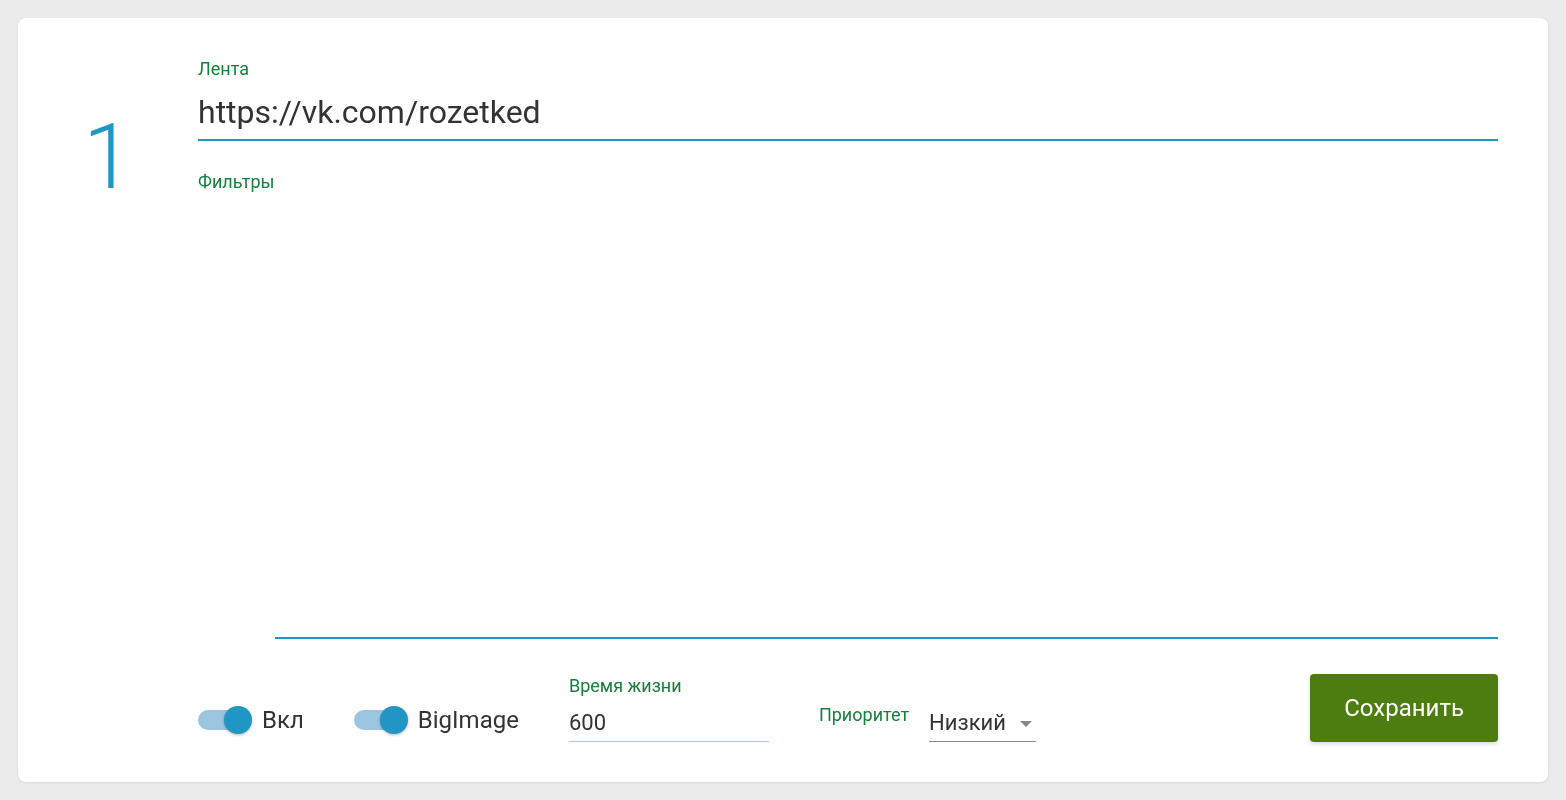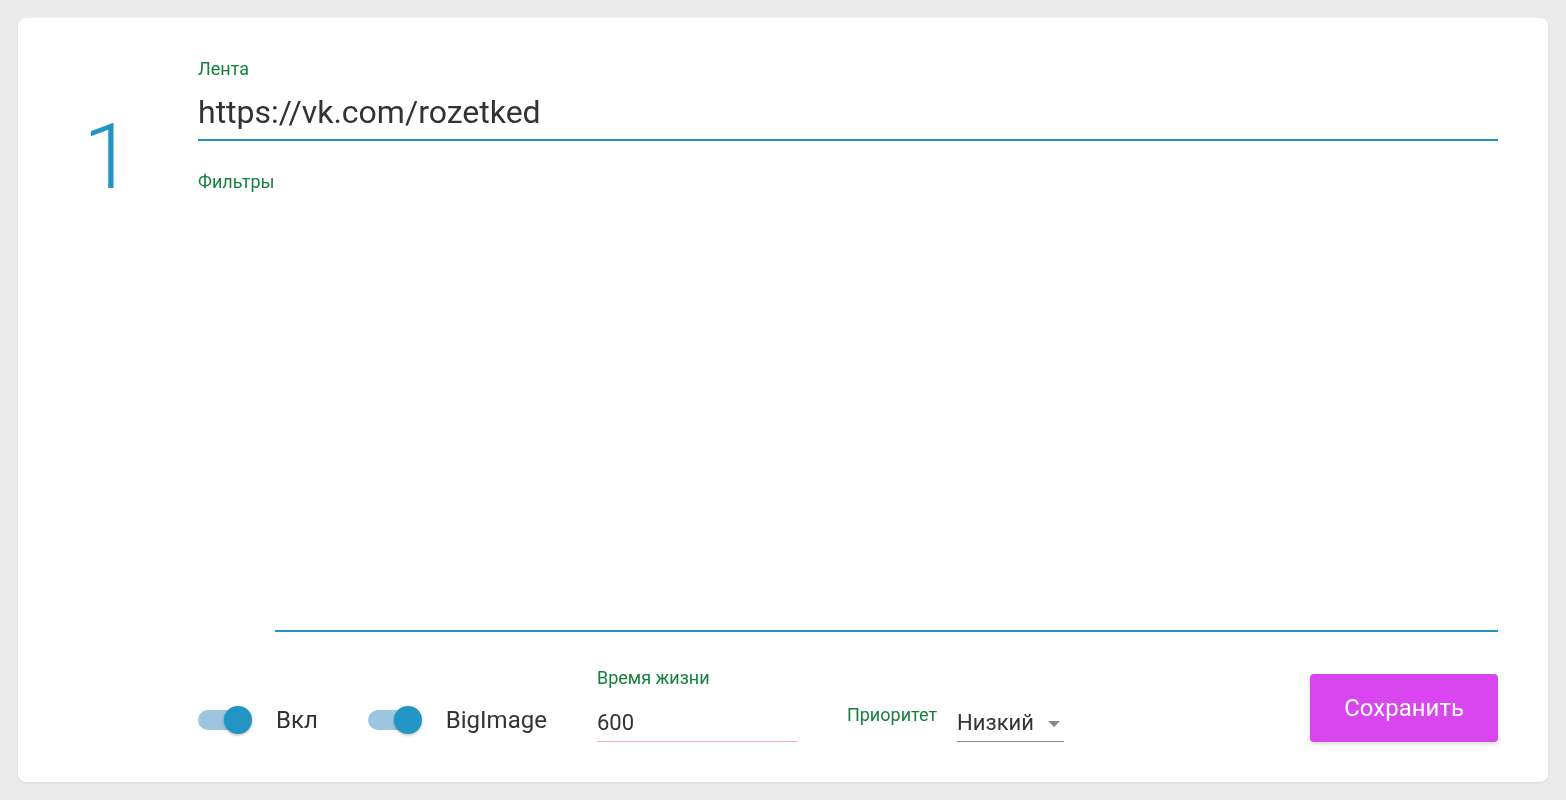--- a/index.html
+++ b/index.html
@@ -72,21 +72,21 @@
       margin-bottom: 35px;
     }
     .bottom-row {
       display: flex;
       align-items: flex-end;
       gap: 50px;
     }
     .toggle-wrap {
       display: flex;
       align-items: center;
-      gap: 28px;
+      gap: 14px;
       padding-bottom: 8px;
     }
     .toggle {
       position: relative;
       width: 50px;
       height: 20px;
       background: #9cc6e0;
       border-radius: 20px;
       cursor: pointer;
     }
@@ -104,21 +104,21 @@
       font-size: 24px;
       color: #333;
     }
     .field-small {
       display: flex;
       flex-direction: column;
       min-width: 200px;
     }
     .field-small .field-label {
       font-size: 18px;
-      margin-bottom: 16px;
+      margin-bottom: 8px;
     }
     .small-input {
       border: none;
       border-bottom: 1px solid #f9a8d4;
       font-size: 22px;
       padding: 6px 0;
       color: #333;
       outline: none;
       background: transparent;
       font-family: inherit;
@@ -144,21 +144,21 @@
       position: absolute;
       right: 4px;
       bottom: 14px;
       width: 0;
       height: 0;
       border-left: 6px solid transparent;
       border-right: 6px solid transparent;
       border-top: 6px solid #888;
     }
     .save-button {
-      background: #d946ef;
+      background: #4d7c0f;
       color: #ffffff;
       border: none;
       border-radius: 4px;
       font-size: 24px;
       padding: 20px 34px;
       cursor: pointer;
       margin-left: auto;
       font-family: inherit;
       box-shadow: 0 2px 4px rgba(0,0,0,0.15);
     }

